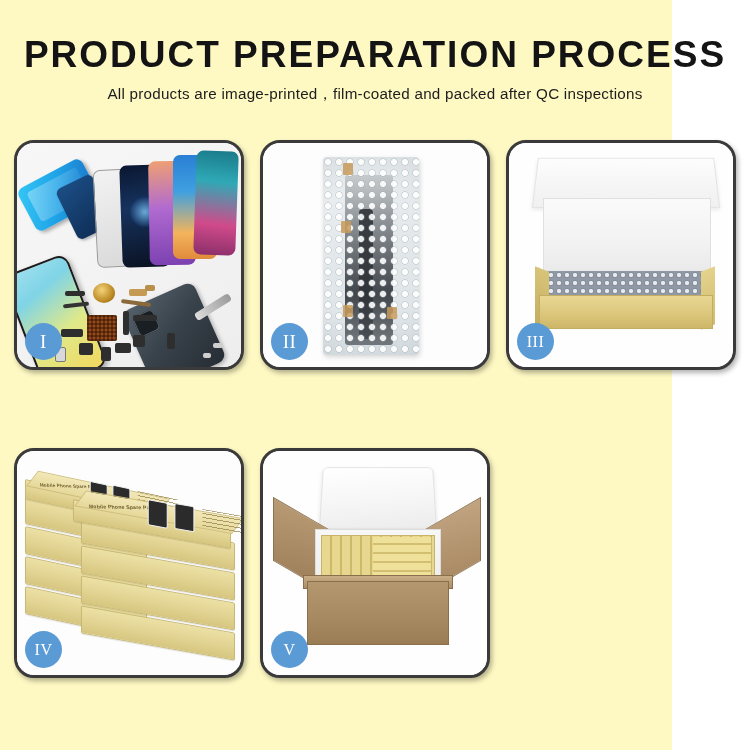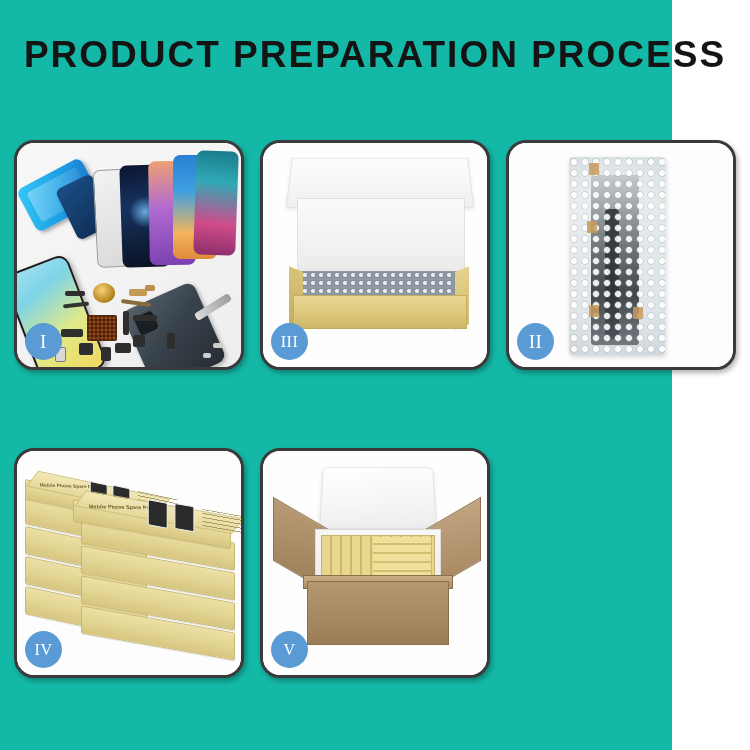--- a/index.html
+++ b/index.html
@@ -1,21 +1,21 @@
 <!DOCTYPE html>
 <html><head>
 <meta charset="utf-8">
 <style>
   html,body{margin:0;padding:0;}
   body{
     width:750px;height:750px;background:#ffffff;overflow:hidden;
     font-family:"Liberation Sans","DejaVu Sans",sans-serif;
     -webkit-font-smoothing:antialiased;
   }
-  .page{position:relative;width:672px;height:750px;background:#14b8a6;}
+  .page{position:relative;width:672px;height:750px;background:#fef9c3;}
 
   
   .header{position:absolute;left:0;top:36px;width:750px;text-align:center;}
   .title{
     font-size:37px;font-weight:700;letter-spacing:2.0px;color:#141414;
     line-height:1.05;white-space:nowrap;
   }
   .subtitle{
     margin-top:9px;font-size:15.2px;font-weight:400;color:#1d1d1d;
     letter-spacing:0.25px;white-space:nowrap;
@@ -245,20 +245,21 @@
   }
   .c6-tab{position:absolute;width:16px;height:16px;background:#a0825d;opacity:.85;}
 </style>
 </head>
 <body>
 
 <div class="page">
 
   <div class="header">
     <div class="title">PRODUCT PREPARATION PROCESS</div>
+    <div class="subtitle">All products are image-printed，film-coated and packed after QC inspections</div>
   </div>
 
   <div class="grid">
 
     <div class="panel">
       <div class="panel-inner p1">
         <div class="ph ph-tilt"></div>
         <div class="ph ph-tilt2"></div>
         <div class="ph-fan ph-a"></div>
         <div class="ph-fan ph-b"></div>
@@ -284,47 +285,47 @@
         <div class="part" style="left:150px;top:190px;width:8px;height:16px;"></div>
         <div class="part" style="left:196px;top:200px;width:10px;height:5px;background:#cfcfcf;"></div>
         <div class="part" style="left:186px;top:210px;width:8px;height:5px;background:#cfcfcf;"></div>
         <div class="part" style="left:104px;top:158px;width:30px;height:4px;background:#8a6a3a;transform:rotate(8deg);"></div>
         <div class="part" style="left:46px;top:160px;width:26px;height:4px;background:#333;transform:rotate(-6deg);"></div>
       </div>
       <div class="badge">I</div>
     </div>
 
     <div class="panel">
-      <div class="panel-inner p3">
-        <div class="b3-lid"></div>
-        <div class="b3-foam"></div>
-        <div class="b3-bubble"></div>
-        <div class="b3-left"></div>
-        <div class="b3-right"></div>
-        <div class="b3-front"></div>
-      </div>
-      <div class="badge small">III</div>
-    </div>
-
-    <div class="panel">
       <div class="panel-inner p2">
         <div class="bag">
           <div class="strip"></div>
           <div class="flex"></div>
           <div class="bubbles"></div>
           <div class="tape" style="left:20px;top:6px;"></div>
           <div class="tape" style="left:18px;top:64px;"></div>
           <div class="tape" style="left:20px;top:148px;"></div>
           <div class="tape" style="left:64px;top:150px;"></div>
         </div>
       </div>
       <div class="badge">II</div>
     </div>
 
     <div class="panel">
+      <div class="panel-inner p3">
+        <div class="b3-lid"></div>
+        <div class="b3-foam"></div>
+        <div class="b3-bubble"></div>
+        <div class="b3-left"></div>
+        <div class="b3-right"></div>
+        <div class="b3-front"></div>
+      </div>
+      <div class="badge small">III</div>
+    </div>
+
+    <div class="panel">
       <div class="panel-inner p4">
         <div class="stack">
 
           <div class="sbox" style="left:0px;top:36px;width:120px;transform:skewY(12deg);"></div>
           <div class="sbox" style="left:0px;top:66px;width:120px;transform:skewY(12deg);"></div>
           <div class="sbox" style="left:0px;top:96px;width:120px;transform:skewY(12deg);"></div>
           <div class="sbox" style="left:0px;top:126px;width:120px;transform:skewY(12deg);"></div>
 
           <div class="sbox" style="left:56px;top:56px;width:152px;transform:skewY(10deg);"></div>
           <div class="sbox" style="left:56px;top:86px;width:152px;transform:skewY(10deg);"></div>

